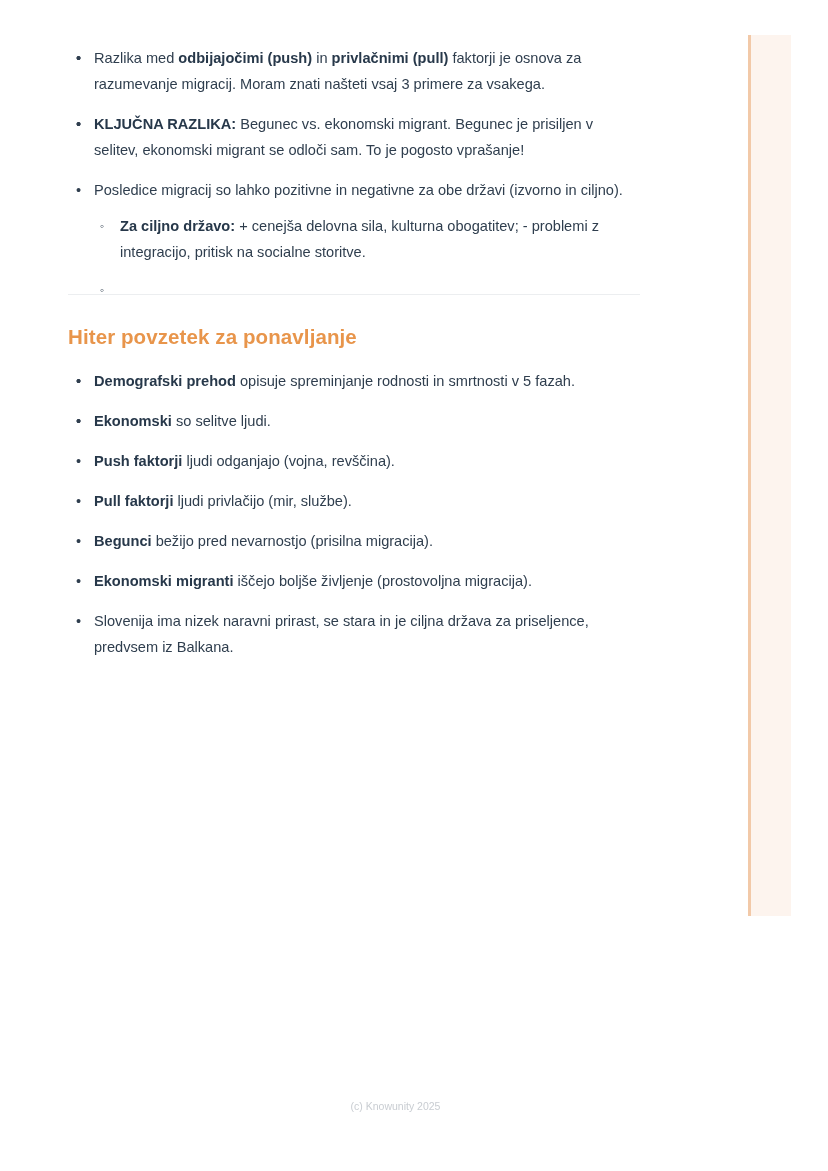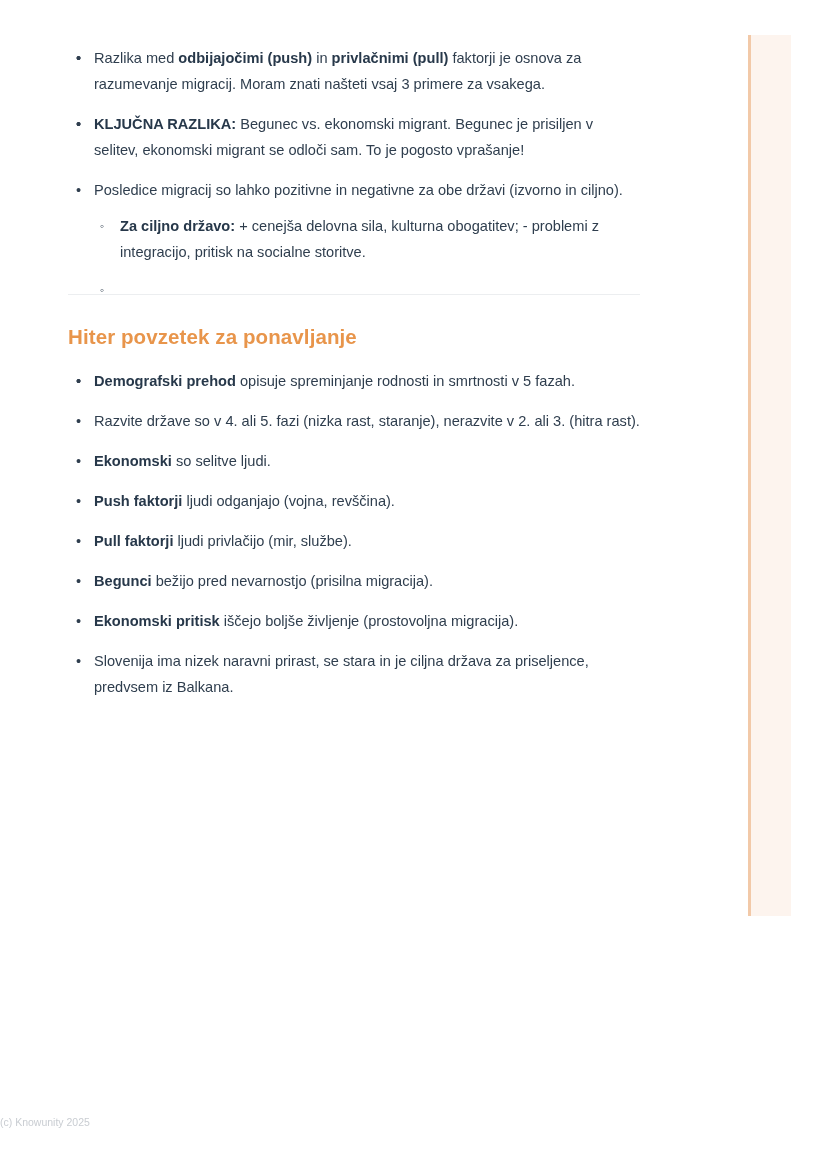--- a/index.html
+++ b/index.html
@@ -109,26 +109,25 @@
   #summary-list > li {
     margin-bottom: 14px;
   }
 
   
   #footer {
     position: absolute;
     left: 0;
     top: 1100px;
     width: 791px;
-    text-align: left;
+    text-align: center;
     font-size: 10.5px;
     color: #c9cdd2;
     padding-right: 0px;
     box-sizing: border-box;
-    margin-top: 16px;
   }
   #footer .fo {
     margin-right: 0px;
   }
 </style>
 </head>
 <body>
 
 <div id="side-band"></div>
 
@@ -145,26 +144,26 @@
         </ul></li>
     </ul>
 
   <hr class="divider">
 
   <h2 class="section-heading">Hiter povzetek za ponavljanje</h2>
 
   <ul class="bullets" id="summary-list">
       <li><span class="dot">•</span></li>
       <li><span class="dot">•</span><span><span class="b">Demografski prehod</span><span> opisuje spreminjanje rodnosti in smrtnosti v 5 fazah.</span></span></li>
-      <li><span class="dot">•</span><span><span>Razvite države so v 4. ali 5. fazi (nizka rast, staranje), nerazvite v 2. ali 3. (hitra rast).</span></span></li>
+      <li><span class="dot">•</span></li>
       <li><span class="dot">•</span><span><span class="b">Ekonomski</span><span> so selitve ljudi.</span></span></li>
       <li><span class="dot">•</span><span><span class="b">Push faktorji</span><span> ljudi odganjajo (vojna, revščina).</span></span></li>
       <li><span class="dot">•</span><span><span class="b">Pull faktorji</span><span> ljudi privlačijo (mir, službe).</span></span></li>
       <li><span class="dot">•</span><span><span class="b">Begunci</span><span> bežijo pred nevarnostjo (prisilna migracija).</span></span></li>
-      <li><span class="dot">•</span><span><span class="b">Ekonomski pritisk</span><span> iščejo boljše življenje (prostovoljna migracija).</span></span></li>
+      <li><span class="dot">•</span><span><span class="b">Ekonomski migranti</span><span> iščejo boljše življenje (prostovoljna migracija).</span></span></li>
       <li><span class="dot">•</span><span><span>Slovenija ima nizek naravni prirast, se stara in je ciljna država za priseljence, predvsem iz Balkana.</span></span></li>
     </ul>
 
 </div>
 
 <div id="footer">
   <span class="fo">(c) Knowunity 2025</span>
 </div>
 
 </body></html>

